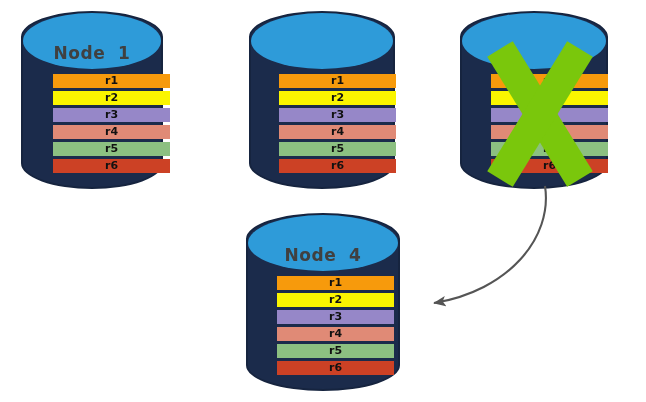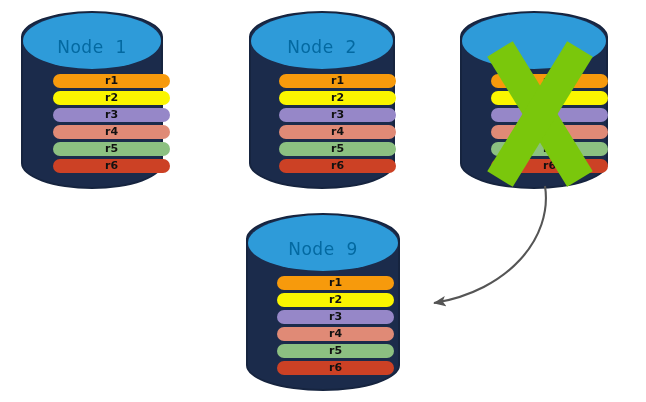--- a/index.html
+++ b/index.html
@@ -46,44 +46,44 @@
     width: calc(100% - 4px);
     height: 56px;
     background: #2E9BD9;
     border-radius: 50%;
     box-sizing: border-box;
   }
 
   .cyl-title {
     position: absolute;
     left: 0;
-    top: 26px;
+    top: 32px;
     width: 100%;
     text-align: center;
-    color: #0369a1;
-    font-weight: normal;
+    color: #404040;
+    font-weight: bold;
     font-size: 17px;
     letter-spacing: 0.5px;
     white-space: pre;
     z-index: 4;
   }
 
   .rows {
     position: absolute;
     left: 0;
     top: 0;
     width: 100%;
     height: 100%;
     z-index: 3;
   }
 
   .row {
     position: absolute;
     height: 14px;
-    border-radius: 7px;
+    border-radius: 0;
     color: #111111;
     font-size: 11px;
     font-weight: bold;
     text-align: center;
     line-height: 14px;
     box-sizing: border-box;
   }
 
   
   .x-mark {
@@ -117,21 +117,20 @@
       <div class="row" style="left:32px; width:117px; top:97px; background:#9687C8;">r3</div>
       <div class="row" style="left:32px; width:117px; top:114px; background:#E08A76;">r4</div>
       <div class="row" style="left:32px; width:117px; top:131px; background:#8CC081;">r5</div>
       <div class="row" style="left:32px; width:117px; top:148px; background:#CC4125;">r6</div>
     </div>
   </div>
 
   <div class="node" style="left:249px; top:11px; width:146px; height:178px;">
     <div class="cyl-body"></div>
     <div class="cyl-top"></div>
-    <div class="cyl-title">Node  2</div>
     <div class="rows">
       <div class="row" style="left:30px; width:117px; top:63px; background:#F79A0C;">r1</div>
       <div class="row" style="left:30px; width:117px; top:80px; background:#FAF500;">r2</div>
       <div class="row" style="left:30px; width:117px; top:97px; background:#9687C8;">r3</div>
       <div class="row" style="left:30px; width:117px; top:114px; background:#E08A76;">r4</div>
       <div class="row" style="left:30px; width:117px; top:131px; background:#8CC081;">r5</div>
       <div class="row" style="left:30px; width:117px; top:148px; background:#CC4125;">r6</div>
     </div>
   </div>
 
@@ -151,21 +150,21 @@
       <g stroke="#7AC70C" stroke-width="30" stroke-linecap="butt" fill="none">
         <line x1="40" y1="38" x2="120" y2="168"></line>
         <line x1="120" y1="38" x2="40" y2="168"></line>
       </g>
     </svg>
   </div>
 
   <div class="node" style="left:246px; top:213px; width:154px; height:178px;">
     <div class="cyl-body"></div>
     <div class="cyl-top"></div>
-    <div class="cyl-title">Node  9</div>
+    <div class="cyl-title">Node  4</div>
     <div class="rows">
       <div class="row" style="left:31px; width:117px; top:63px; background:#F79A0C;">r1</div>
       <div class="row" style="left:31px; width:117px; top:80px; background:#FAF500;">r2</div>
       <div class="row" style="left:31px; width:117px; top:97px; background:#9687C8;">r3</div>
       <div class="row" style="left:31px; width:117px; top:114px; background:#E08A76;">r4</div>
       <div class="row" style="left:31px; width:117px; top:131px; background:#8CC081;">r5</div>
       <div class="row" style="left:31px; width:117px; top:148px; background:#CC4125;">r6</div>
     </div>
   </div>
 

